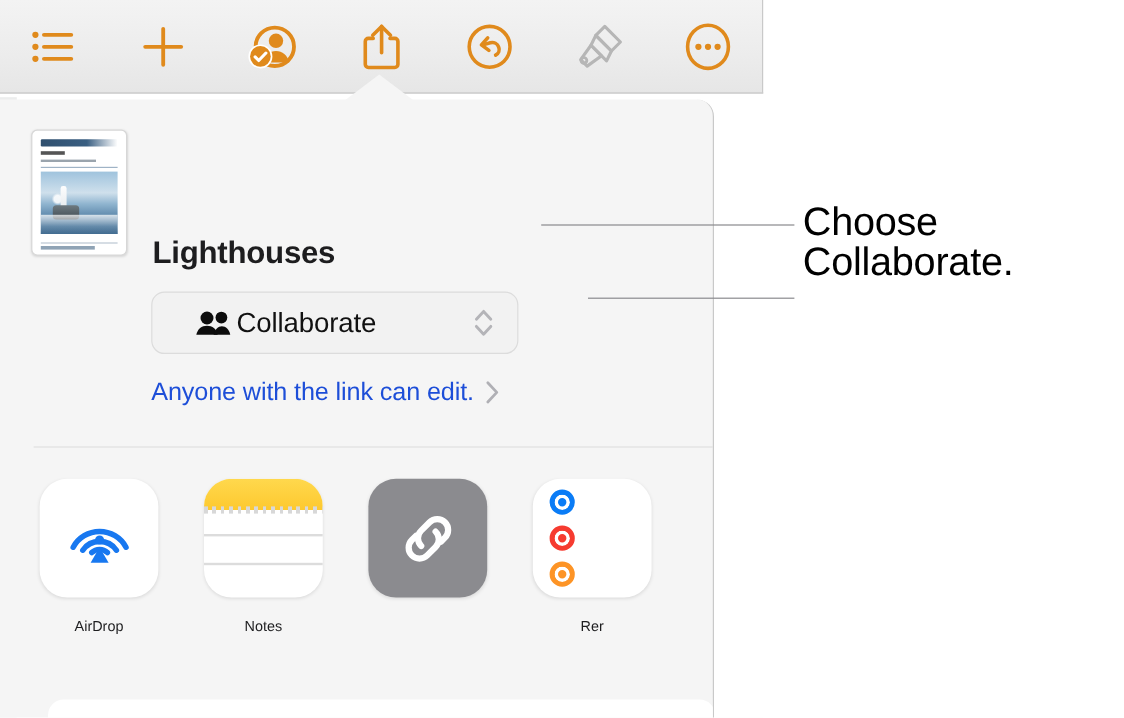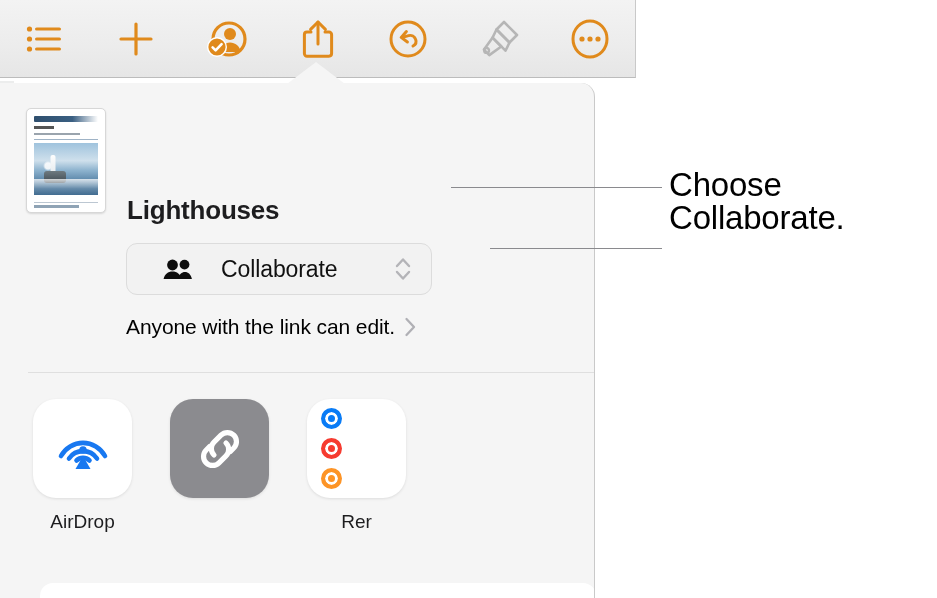--- a/index.html
+++ b/index.html
@@ -123,41 +123,41 @@
     background: #f2f2f2;
     border: 1px solid #dcdcdc;
     border-radius: 11px;
     display: flex;
     align-items: center;
     box-sizing: border-box;
     cursor: pointer;
   }
   .collab-people { margin-left: 36px; display:flex; }
   .collab-label {
-    margin-left: 28px;
+    margin-left: 4px;
     font-size: 23px;
     color: #111;
     letter-spacing: -0.1px;
   }
   .collab-chev {
     position: absolute; right: 18px; top: 50%;
     transform: translateY(-50%);
     display: flex;
   }
 
   .access-row {
     position: absolute;
     left: 126px; top: 232px;
     display: flex;
     align-items: center;
     cursor: pointer;
   }
   .access-text {
     font-size: 21px;
-    color: #000000;
+    color: #1d4ed8;
     letter-spacing: -0.1px;
   }
   .access-chev { margin-left: 9px; display:flex; align-items:center; }
 
   .divider {
     position: absolute;
     left: 28px; top: 289px;
     width: 608px; height: 1px;
     background: #dfdfdf;
   }
@@ -180,21 +180,21 @@
   }
   .app-icon {
     width: 99px; height: 99px;
     border-radius: 23px;
     position: relative;
     overflow: hidden;
     box-shadow: 0 1px 3px rgba(0,0,0,0.10);
   }
   .app-label {
     margin-top: 12px;
-    font-size: 19px;
+    font-size: 12px;
     color: #1d1d1f;
     text-align: center;
     line-height: 24px;
     white-space: pre-line;
   }
 
   .ic-airdrop { background:#fff; display:flex; align-items:center; justify-content:center; }
   .ic-mail {
     background: linear-gradient(to bottom, #1d6ff2 0%, #2b8cf5 45%, #39b9fb 100%);
     display:flex; align-items:center; justify-content:center;
@@ -392,20 +392,29 @@
               <path d="M28.5 46.5a9.4 9.4 0 0 1 13 0"></path>
             </g>
             <circle cx="35" cy="36" r="3.8" fill="#1878f0"></circle>
             <path d="M35 42l-7.5 13h15z" fill="#1878f0"></path>
           </svg>
         </div>
         <div class="app-label">AirDrop</div>
       </div>
 
 
+      <div class="app-item">
+        <div class="app-icon ic-notes">
+          <div class="notes-top"></div>
+          <div class="notes-perf"></div>
+          <div class="notes-l1"></div>
+          <div class="notes-l2"></div>
+        </div>
+        <div class="app-label">Notes</div>
+      </div>
 
       <div class="app-item">
         <div class="app-icon ic-link">
           <svg width="58" height="58" viewBox="0 0 58 58">
             <g fill="none" stroke="#ffffff" stroke-width="5.2" stroke-linecap="round">
               <path d="M23 35a9 9 0 0 1 0-12.8l7-7a9 9 0 0 1 12.8 12.8l-3.4 3.4"></path>
               <path d="M35 23a9 9 0 0 1 0 12.8l-7 7A9 9 0 0 1 15.2 30l3.4-3.4"></path>
             </g>
           </svg>
         </div>

